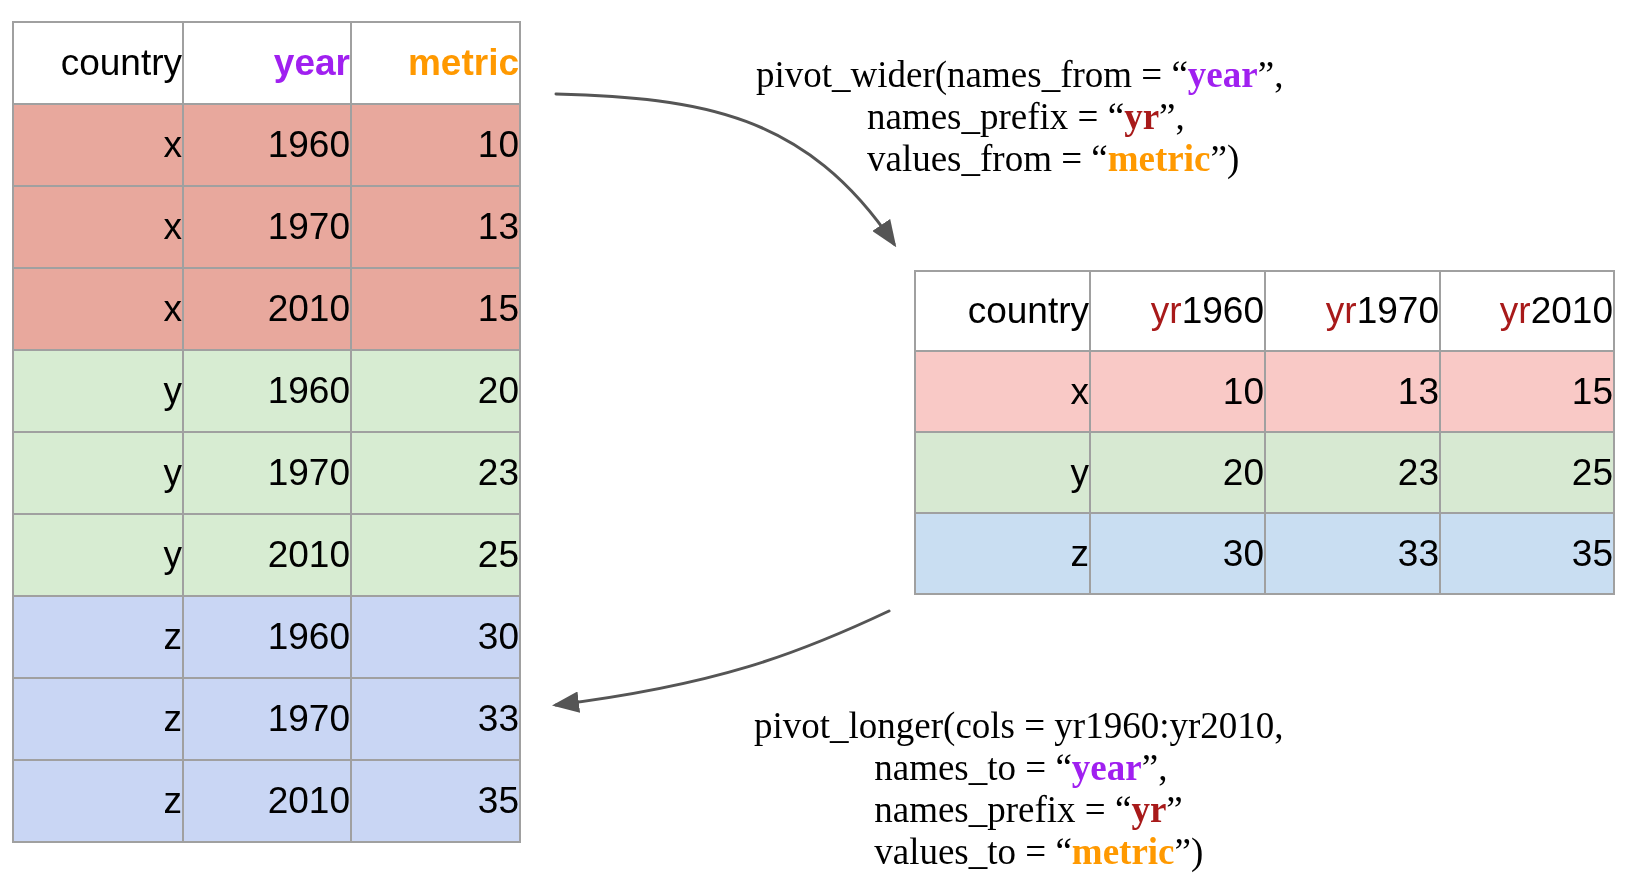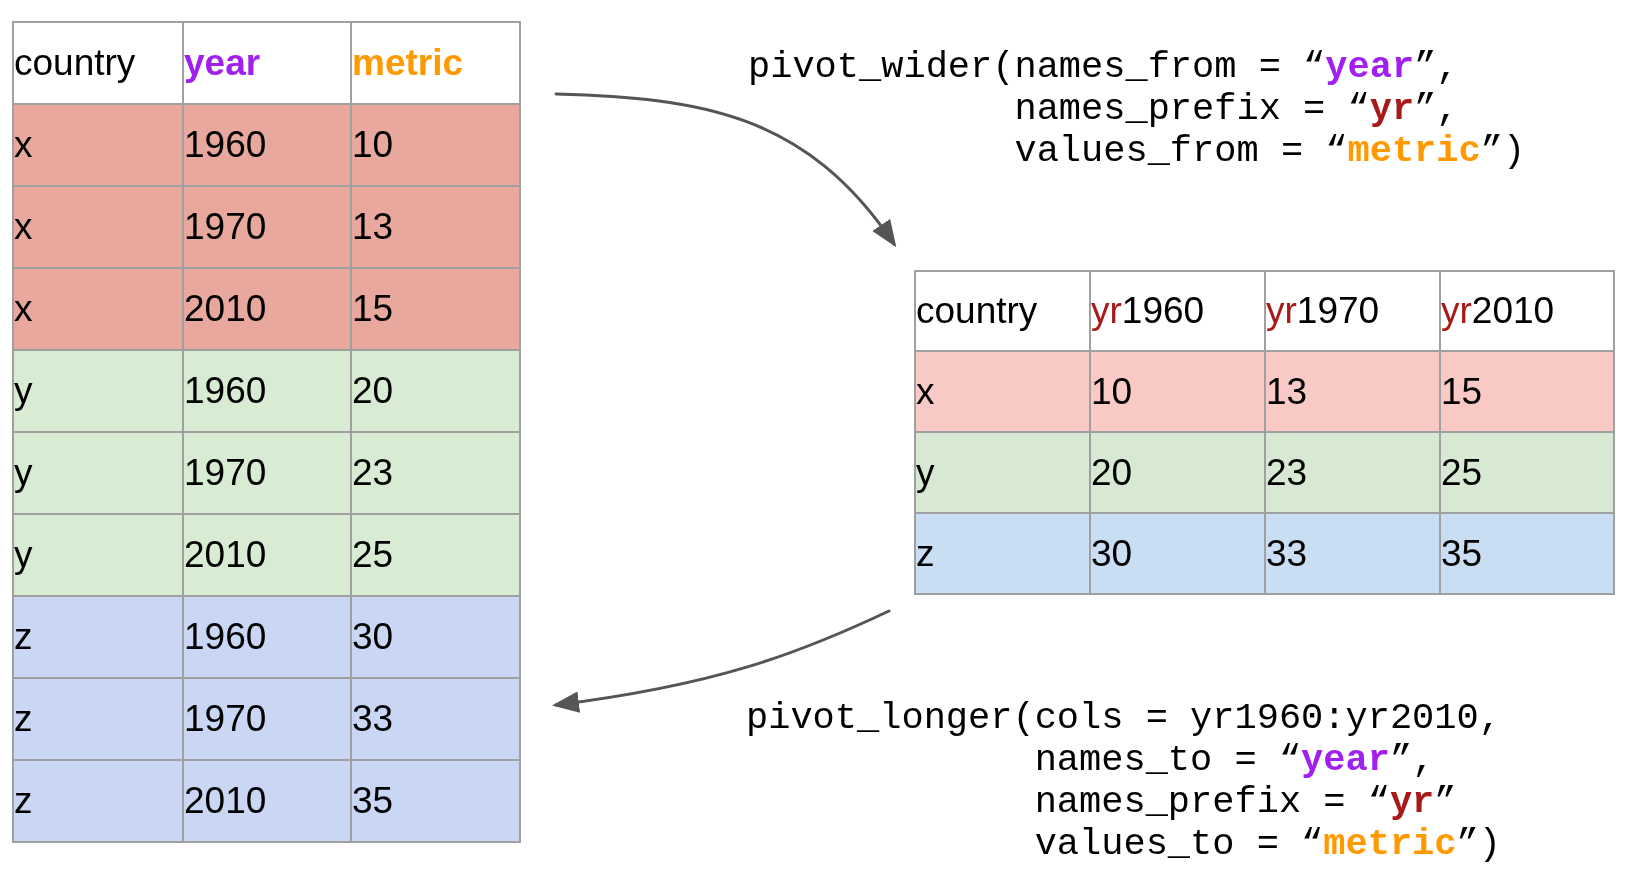--- a/index.html
+++ b/index.html
@@ -10,34 +10,34 @@
     overflow:hidden;
     font-family:"Liberation Sans", sans-serif;
   }
   .tbl {
     position:absolute;
     border-collapse:collapse;
     table-layout:fixed;
   }
   .tbl th, .tbl td {
     border:2px solid #a0a0a0;
-    text-align:left;
+    text-align:right;
     vertical-align:middle;
     font-size:37px;
     color:#000000;
     padding:0;
     overflow:hidden;
   }
   .tbl th { background:#ffffff; font-weight:normal; }
   #left-table  { left:12px;  top:21px;  }
   #right-table { left:914px; top:270px; }
   .code {
     position:absolute;
-    margin:8px;
-    font-family:Liberation Mono, monospace;
+    margin:16px;
+    font-family:Liberation Serif, serif;
     font-size:37px;
     line-height:42px;
     color:#000000;
     white-space:pre;
   }
   #code-wider  { left:740px; top:38px;  }
   #code-longer { left:738px; top:689px; }
   .arrows {
     position:absolute; left:0; top:0;
     width:1626px; height:895px;

